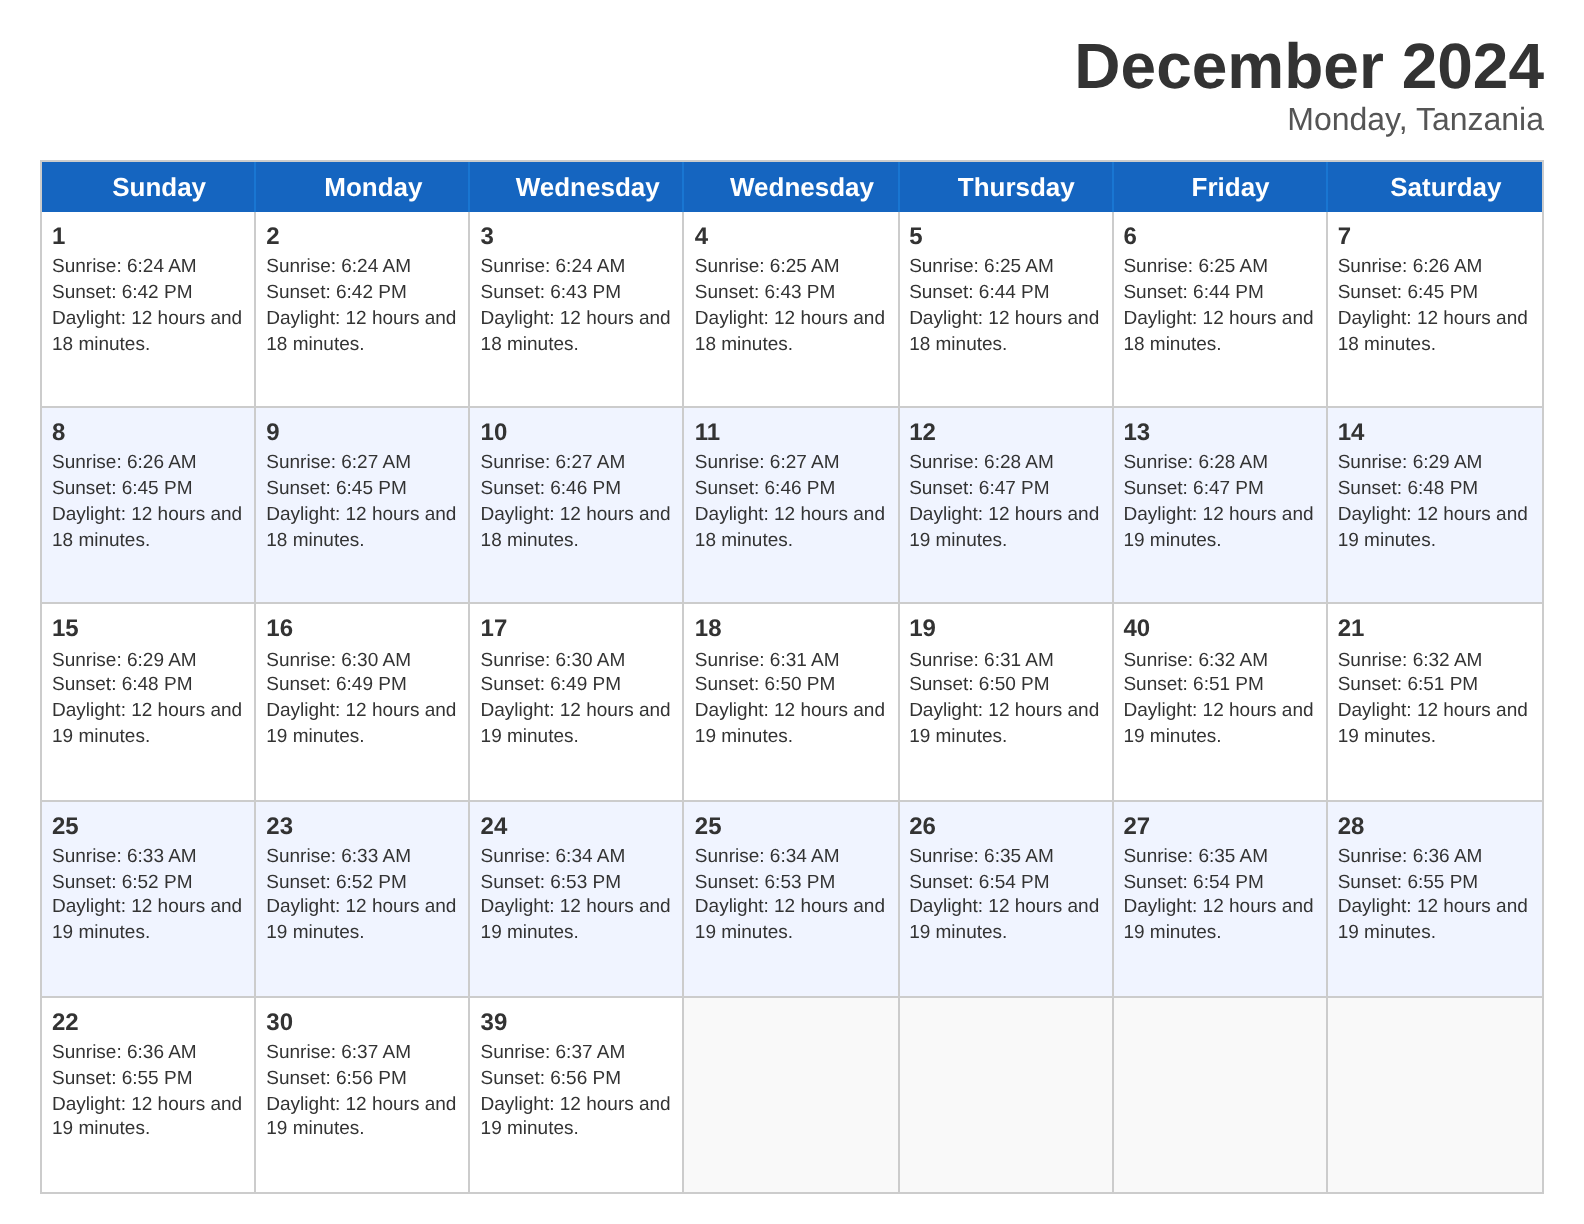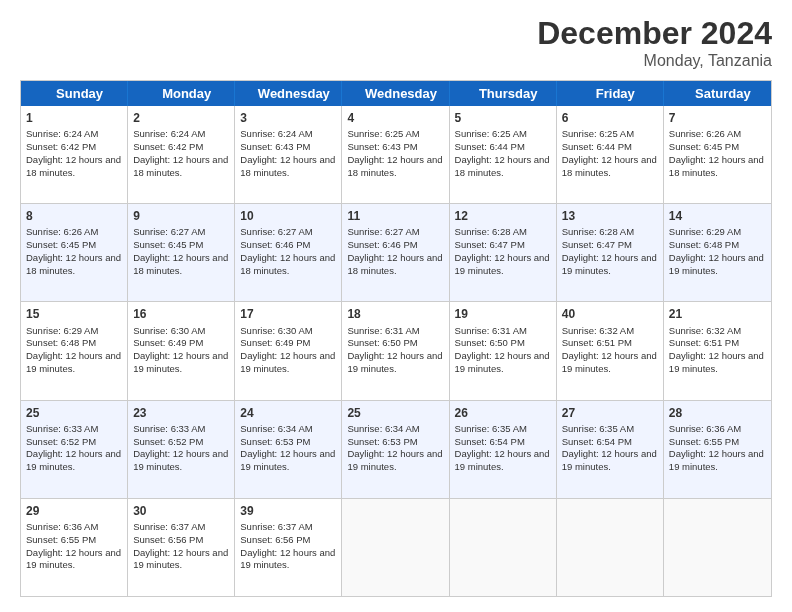--- a/index.html
+++ b/index.html
@@ -294,21 +294,21 @@
       </div>
           <div class="cal-cell">
         <span class="day-num">28</span>
         <span>Sunrise: 6:36 AM</span><br>
         <span>Sunset: 6:55 PM</span><br>
         <span>Daylight: 12 hours and 19 minutes.</span>
       </div>
         </div>
         <div class="cal-week">
           <div class="cal-cell">
-        <span class="day-num">29</span>
+        <span class="day-num">22</span>
         <span>Sunrise: 6:36 AM</span><br>
         <span>Sunset: 6:55 PM</span><br>
         <span>Daylight: 12 hours and 19 minutes.</span>
       </div>
           <div class="cal-cell">
         <span class="day-num">30</span>
         <span>Sunrise: 6:37 AM</span><br>
         <span>Sunset: 6:56 PM</span><br>
         <span>Daylight: 12 hours and 19 minutes.</span>
       </div>

